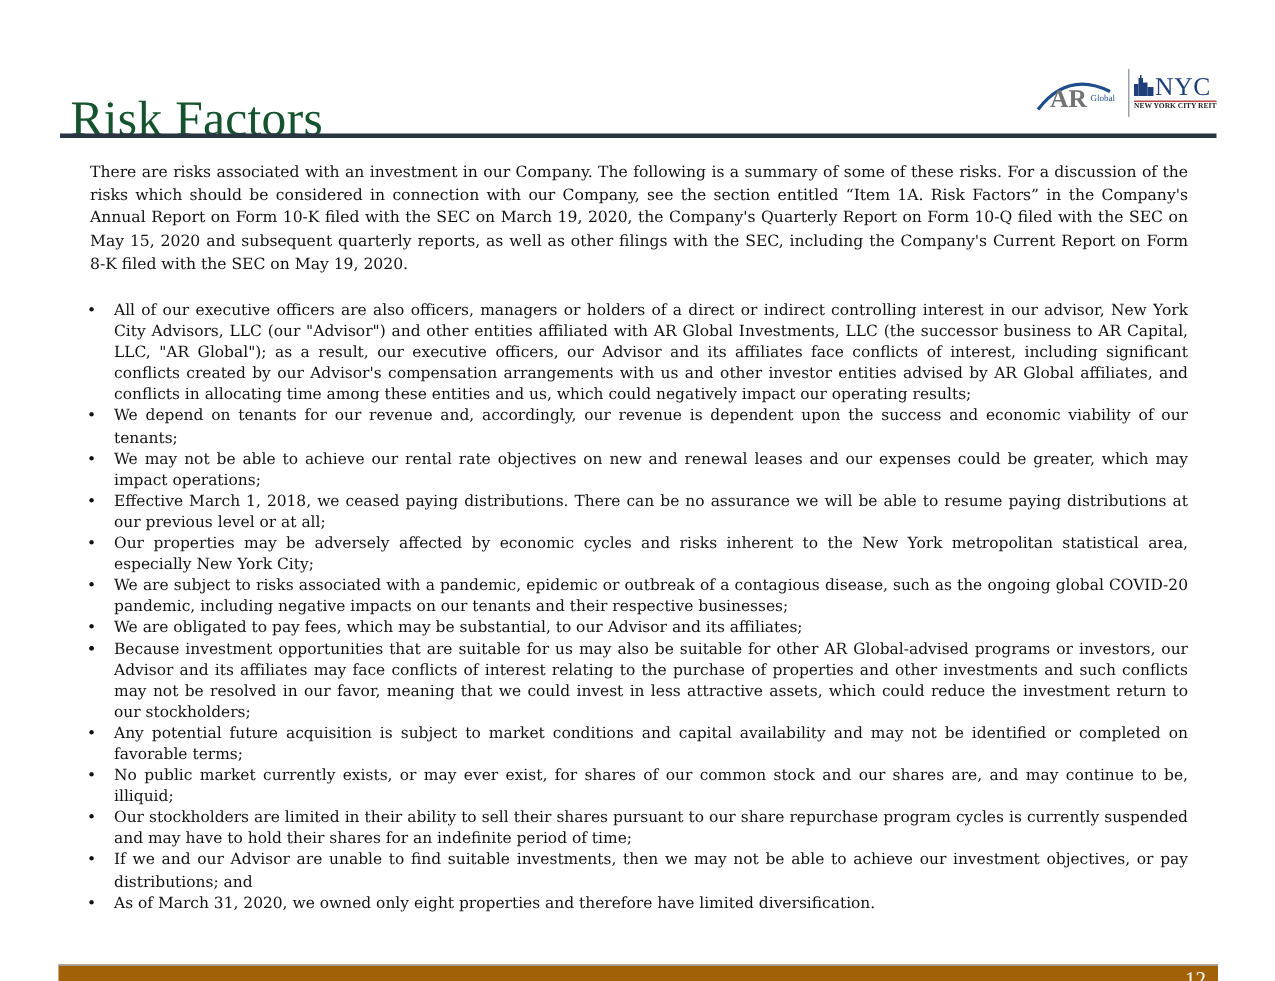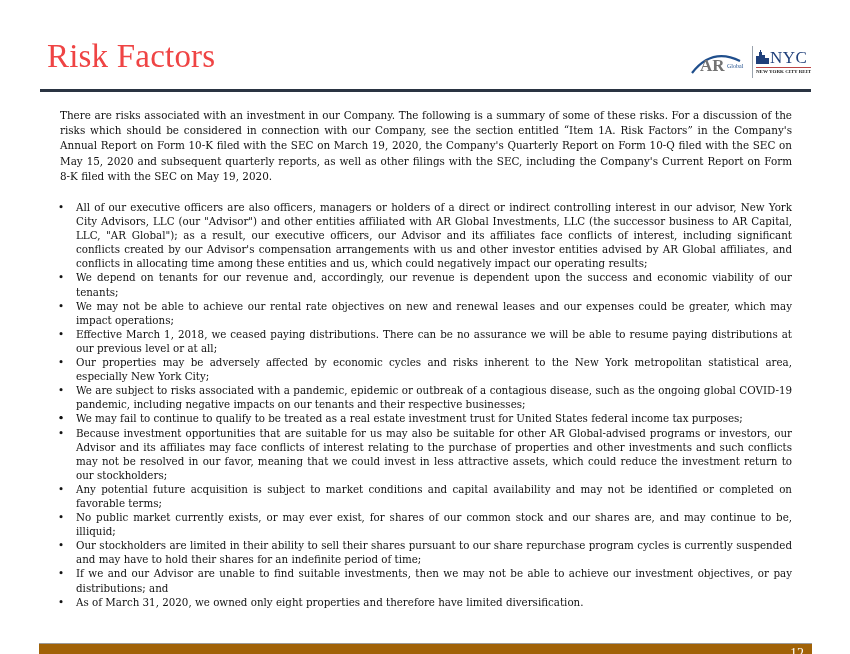--- a/index.html
+++ b/index.html
@@ -1,17 +1,17 @@
 <!DOCTYPE html>
 <html><head>
 <meta charset="utf-8">
 <style>
   html, body { margin: 0; padding: 0; background: #ffffff; }
   body { width: 850px; height: 654px; position: relative; overflow: hidden; font-family: "DejaVu Serif", "Liberation Serif", serif; color: #111; }
-  .title { position: absolute; left: 47px; top: 38px; font-family: "Liberation Serif", "DejaVu Serif", serif; font-size: 33px; color: #ef4444; letter-spacing: 0.2px; }
+  .title { position: absolute; left: 47px; top: 62px; font-family: "Liberation Serif", "DejaVu Serif", serif; font-size: 33px; color: #14532d; letter-spacing: 0.2px; }
   .title-rule { position: absolute; left: 40px; top: 89px; width: 771px; height: 3px; background: #2a3442; }
   .logos { position: absolute; left: 690px; top: 44px; width: 122px; height: 34px; }
   .ar-logo { position: absolute; left: 0; top: 0; width: 58px; height: 34px; }
   .ar-arc { position: absolute; left: 0; top: 3px; width: 58px; height: 30px; }
   .ar-text { position: absolute; left: 10px; top: 12px; font-family: "Liberation Serif", serif; font-weight: bold; font-size: 17px; color: #737373; }
   .ar-sub { position: absolute; left: 37px; top: 19px; font-family: "Liberation Serif", serif; font-size: 6px; color: #1f4e8c; }
   .logo-divider { position: absolute; left: 62px; top: 2px; width: 1px; height: 32px; background: #9aa3ad; }
   .nyc-logo { position: absolute; left: 66px; top: 4px; width: 56px; height: 28px; }
   .nyc-skyline { position: absolute; left: 0; top: 2px; width: 14px; height: 14px; }
   .nyc-text { position: absolute; left: 14px; top: 0; font-family: "Liberation Serif", serif; font-size: 17px; color: #1f3f7a; letter-spacing: 0.5px; text-align: center; }
@@ -53,23 +53,23 @@
 <div class="title-rule"></div>
 
 <p class="intro" style="margin:0;">There are risks associated with an investment in our Company. The following is a summary of some of these risks. For a discussion of the risks which should be considered in connection with our Company, see the section entitled “Item 1A. Risk Factors” in the Company's Annual Report on Form 10-K filed with the SEC on March 19, 2020, the Company's Quarterly Report on Form 10-Q filed with the SEC on May 15, 2020 and subsequent quarterly reports, as well as other filings with the SEC, including the Company's Current Report on Form 8-K filed with the SEC on May 19, 2020.</p>
 
 <ul class="bullets">
   <li><span class="bullet">•</span><span>All of our executive officers are also officers, managers or holders of a direct or indirect controlling interest in our advisor, New York City Advisors, LLC (our "Advisor") and other entities affiliated with AR Global Investments, LLC (the successor business to AR Capital, LLC, "AR Global"); as a result, our executive officers, our Advisor and its affiliates face conflicts of interest, including significant conflicts created by our Advisor's compensation arrangements with us and other investor entities advised by AR Global affiliates, and conflicts in allocating time among these entities and us, which could negatively impact our operating results;</span></li>
   <li><span class="bullet">•</span><span>We depend on tenants for our revenue and, accordingly, our revenue is dependent upon the success and economic viability of our tenants;</span></li>
   <li><span class="bullet">•</span><span>We may not be able to achieve our rental rate objectives on new and renewal leases and our expenses could be greater, which may impact operations;</span></li>
   <li><span class="bullet">•</span><span>Effective March 1, 2018, we ceased paying distributions. There can be no assurance we will be able to resume paying distributions at our previous level or at all;</span></li>
   <li><span class="bullet">•</span><span>Our properties may be adversely affected by economic cycles and risks inherent to the New York metropolitan statistical area, especially New York City;</span></li>
-  <li><span class="bullet">•</span><span>We are subject to risks associated with a pandemic, epidemic or outbreak of a contagious disease, such as the ongoing global COVID-19 pandemic, including negative impacts on our tenants and their respective businesses;</span></li>
+  <li><span class="bullet">•</span><span>We are subject to risks associated with a pandemic, epidemic or outbreak of a contagious disease, such as the ongoing global COVID-20 pandemic, including negative impacts on our tenants and their respective businesses;</span></li>
+  <li><span class="bullet">•</span><span>We are obligated to pay fees, which may be substantial, to our Advisor and its affiliates;</span></li>
   <li><span class="bullet">•</span></li>
-  <li><span class="bullet">•</span><span>We may fail to continue to qualify to be treated as a real estate investment trust for United States federal income tax purposes;</span></li>
   <li><span class="bullet">•</span><span>Because investment opportunities that are suitable for us may also be suitable for other AR Global-advised programs or investors, our Advisor and its affiliates may face conflicts of interest relating to the purchase of properties and other investments and such conflicts may not be resolved in our favor, meaning that we could invest in less attractive assets, which could reduce the investment return to our stockholders;</span></li>
   <li><span class="bullet">•</span><span>Any potential future acquisition is subject to market conditions and capital availability and may not be identified or completed on favorable terms;</span></li>
   <li><span class="bullet">•</span><span>No public market currently exists, or may ever exist, for shares of our common stock and our shares are, and may continue to be, illiquid;</span></li>
   <li><span class="bullet">•</span><span>Our stockholders are limited in their ability to sell their shares pursuant to our share repurchase program cycles is currently suspended and may have to hold their shares for an indefinite period of time;</span></li>
   <li><span class="bullet">•</span><span>If we and our Advisor are unable to find suitable investments, then we may not be able to achieve our investment objectives, or pay distributions; and</span></li>
   <li><span class="bullet">•</span><span>As of March 31, 2020, we owned only eight properties and therefore have limited diversification.</span></li>
 </ul>
 
 <div class="footer-bar">
   <span class="page-num">12</span>

